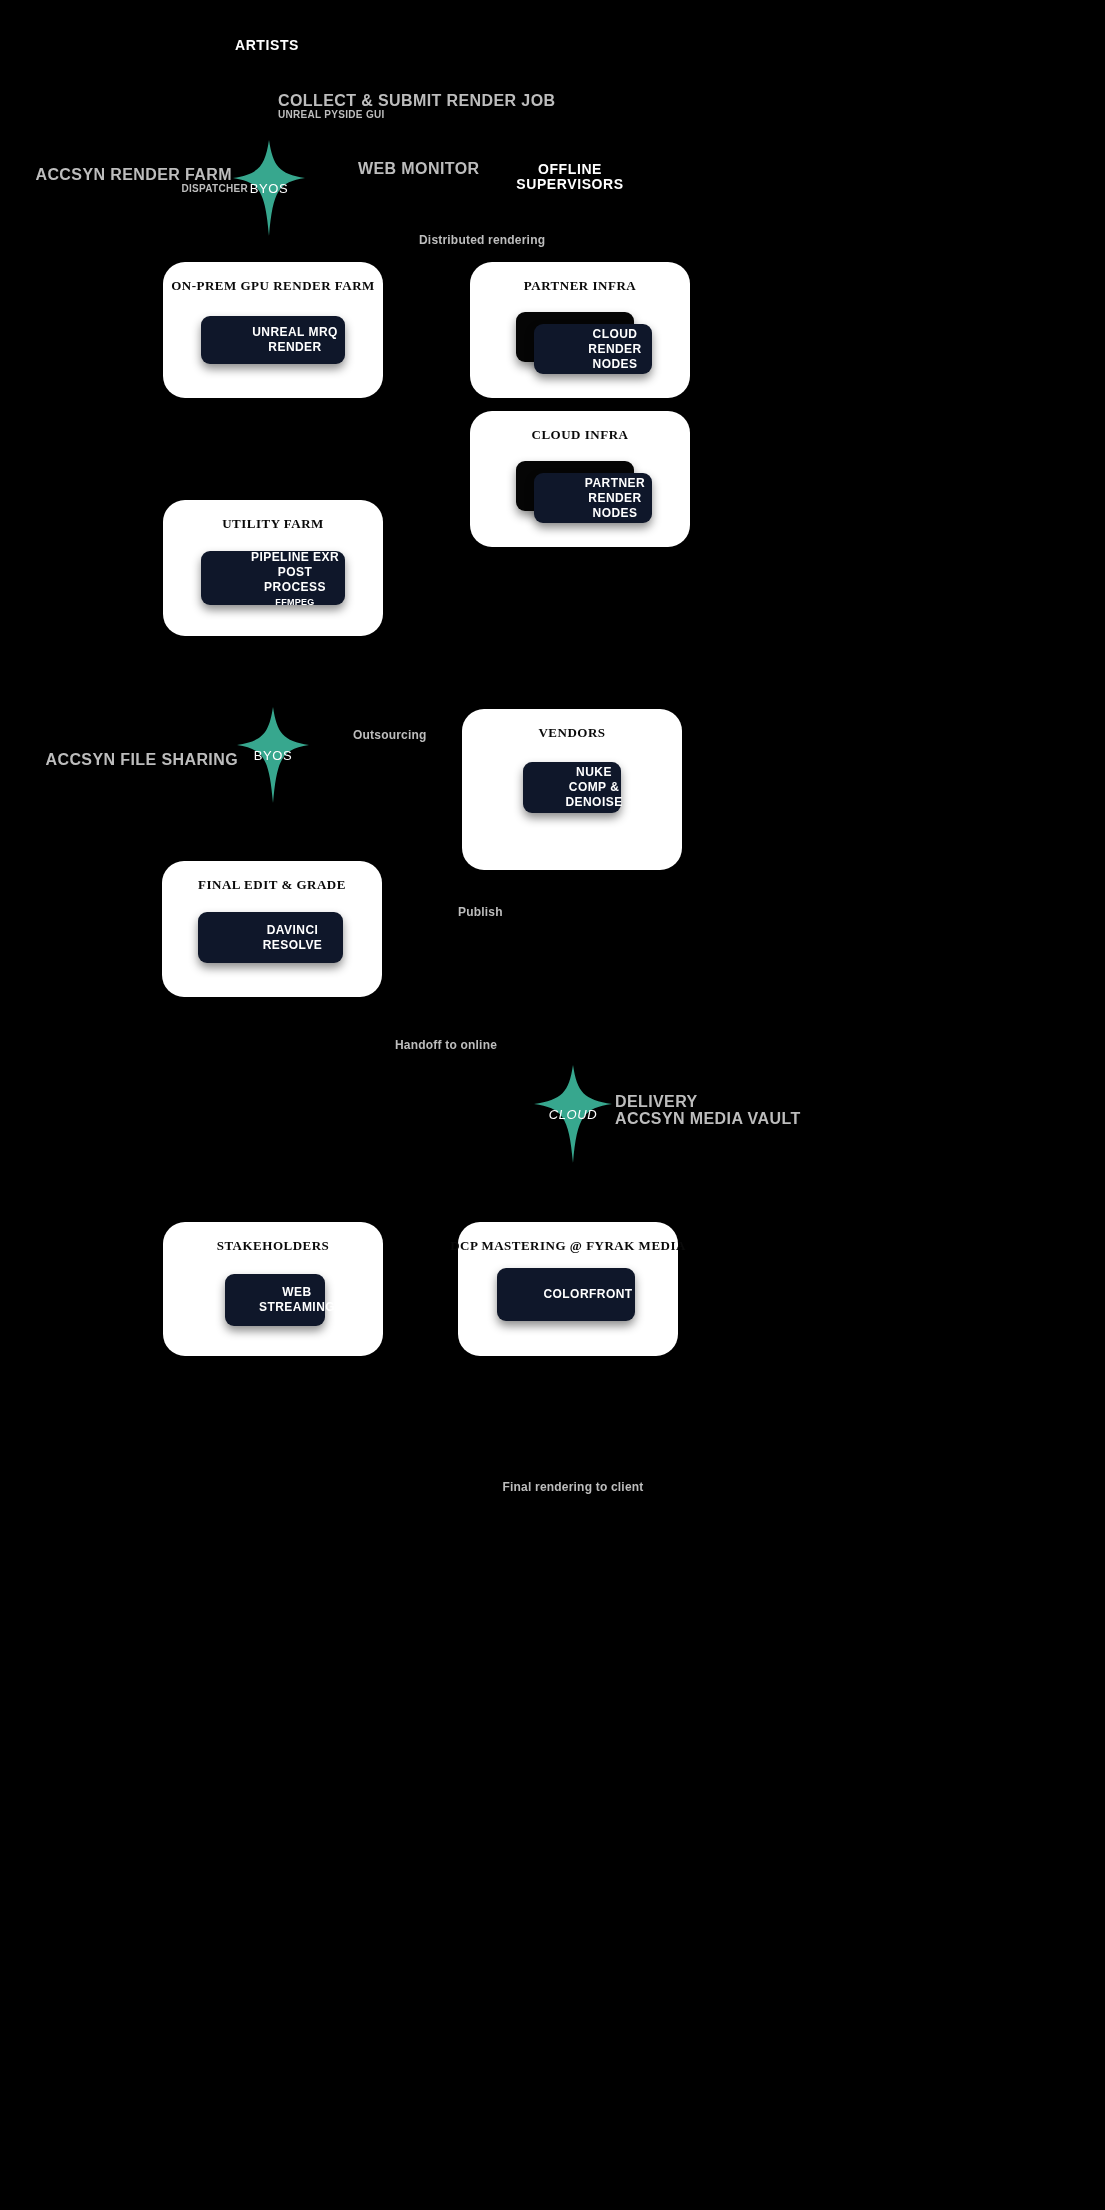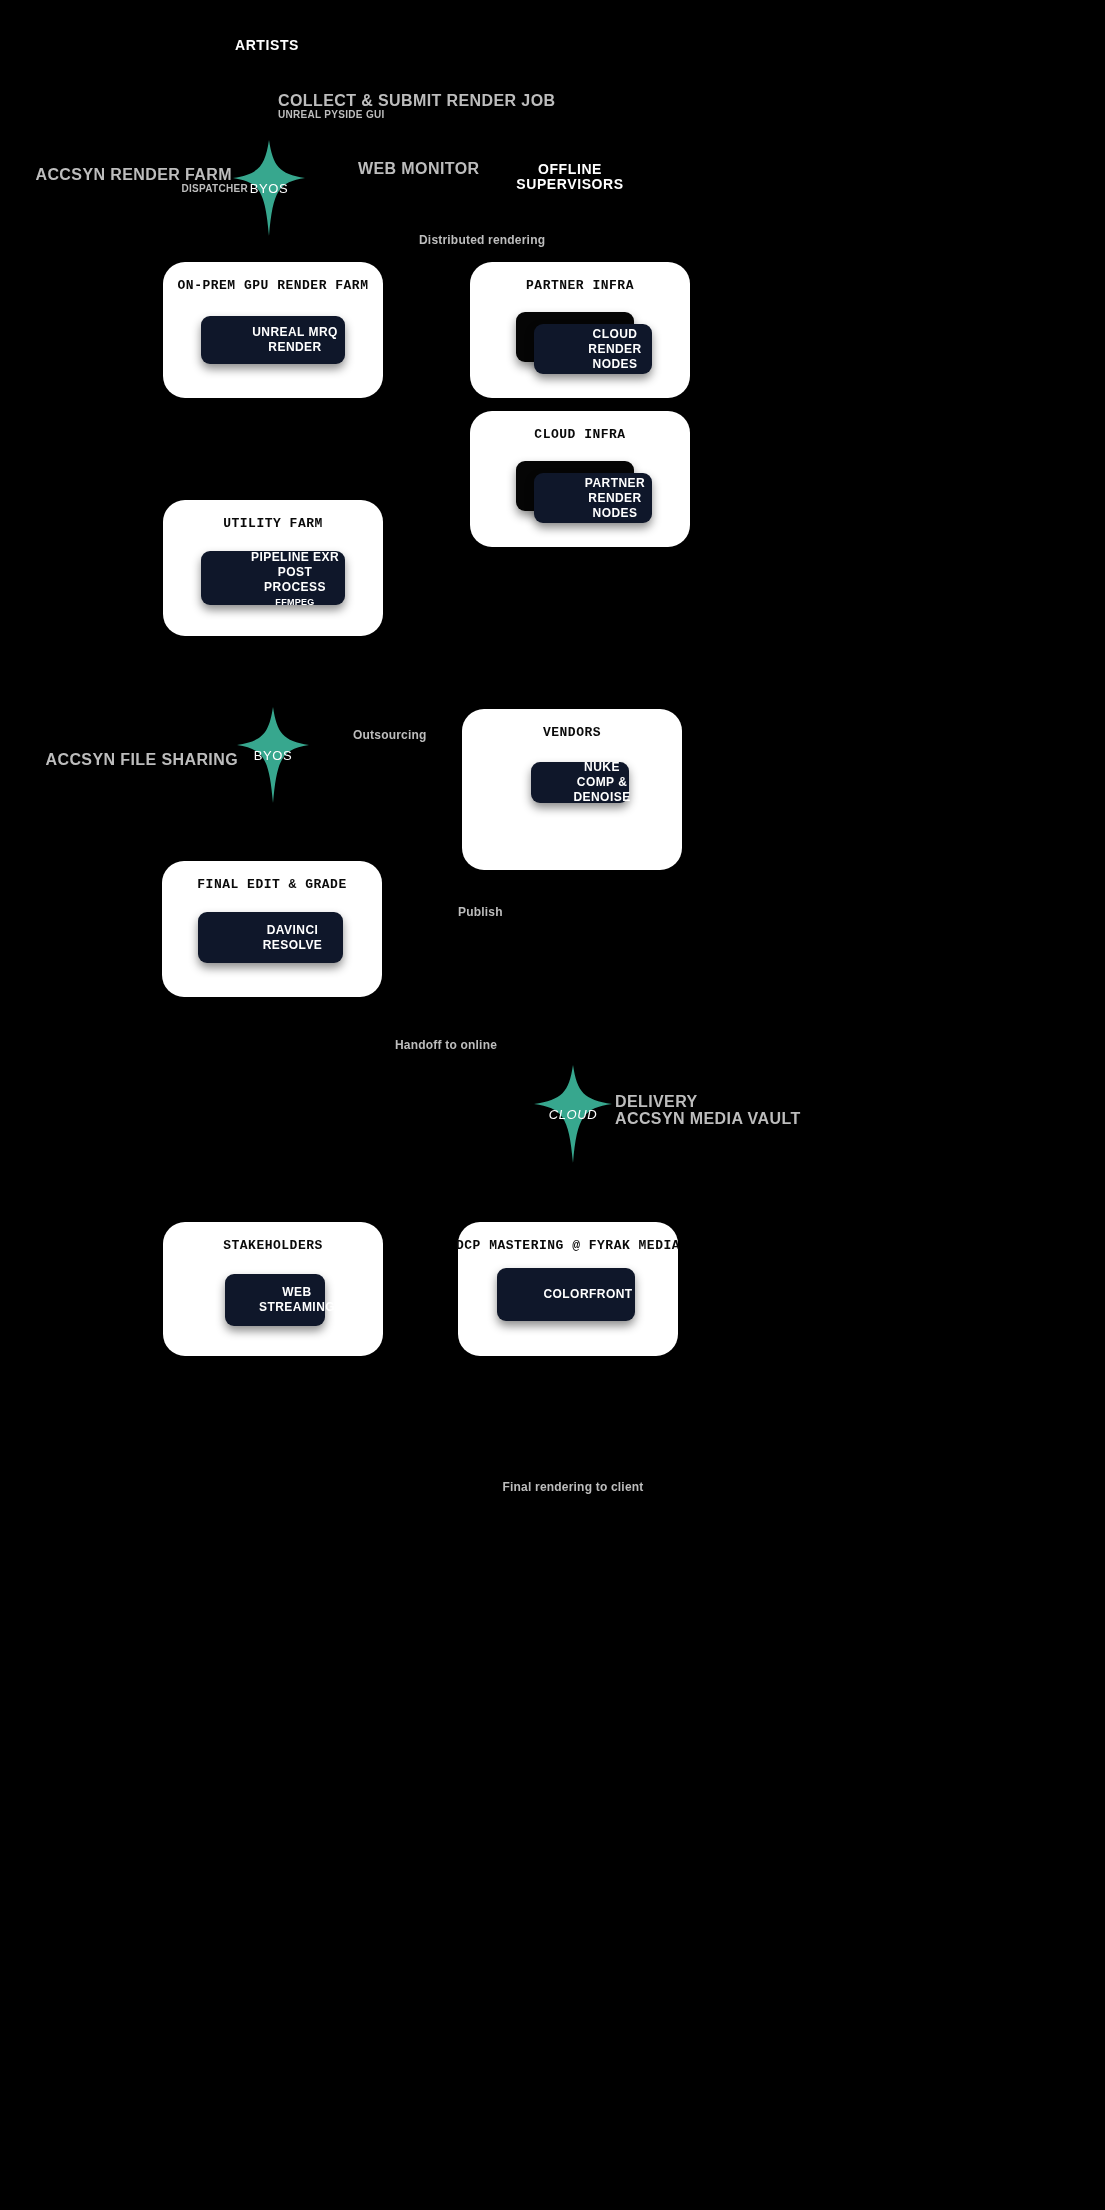--- a/index.html
+++ b/index.html
@@ -51,21 +51,21 @@
     background: #ffffff;
     border-radius: 22px;
     box-shadow: 0 3px 9px rgba(0,0,0,0.55);
     box-sizing: border-box;
     display: flex;
     flex-direction: column;
     align-items: center;
   }
   .card-title {
     color: #0a0a0a;
-    font-family: Liberation Mono, monospace;
+    font-family: Liberation Serif, serif;
     font-weight: bold;
     font-size: 13px;
     letter-spacing: 0.5px;
     text-align: center;
     white-space: pre;
     line-height: 1.2;
   }
   .chip {
     position: absolute;
     background: #0f172a;
@@ -191,21 +191,21 @@
     </svg>
     <span class="star-label">BYOS</span>
   </div>
 
   <div class="label muted t-node right" style="left:238px; top:751px;">ACCSYN FILE SHARING</div>
 
   <div class="label muted t-edge left" style="left:353px; top:728px;">Outsourcing</div>
 
   <div class="card" style="left:462px; top:709px; width:220px; height:161px; padding-top:16px;">
     <div class="card-title">VENDORS</div>
-    <div class="chip" style="left:69px; top:53px; width:98px; height:41px;">
+    <div class="chip" style="left:61px; top:53px; width:98px; height:51px;">
       <div class="chip-label">NUKE COMP &amp;
 DENOISE</div>
     </div>
   </div>
 
   <div class="card" style="left:162px; top:861px; width:220px; height:136px; padding-top:16px;">
     <div class="card-title">FINAL EDIT &amp; GRADE</div>
     <div class="chip" style="left:36px; top:51px; width:145px; height:51px;">
       <div class="chip-label">DAVINCI RESOLVE</div>
     </div>

